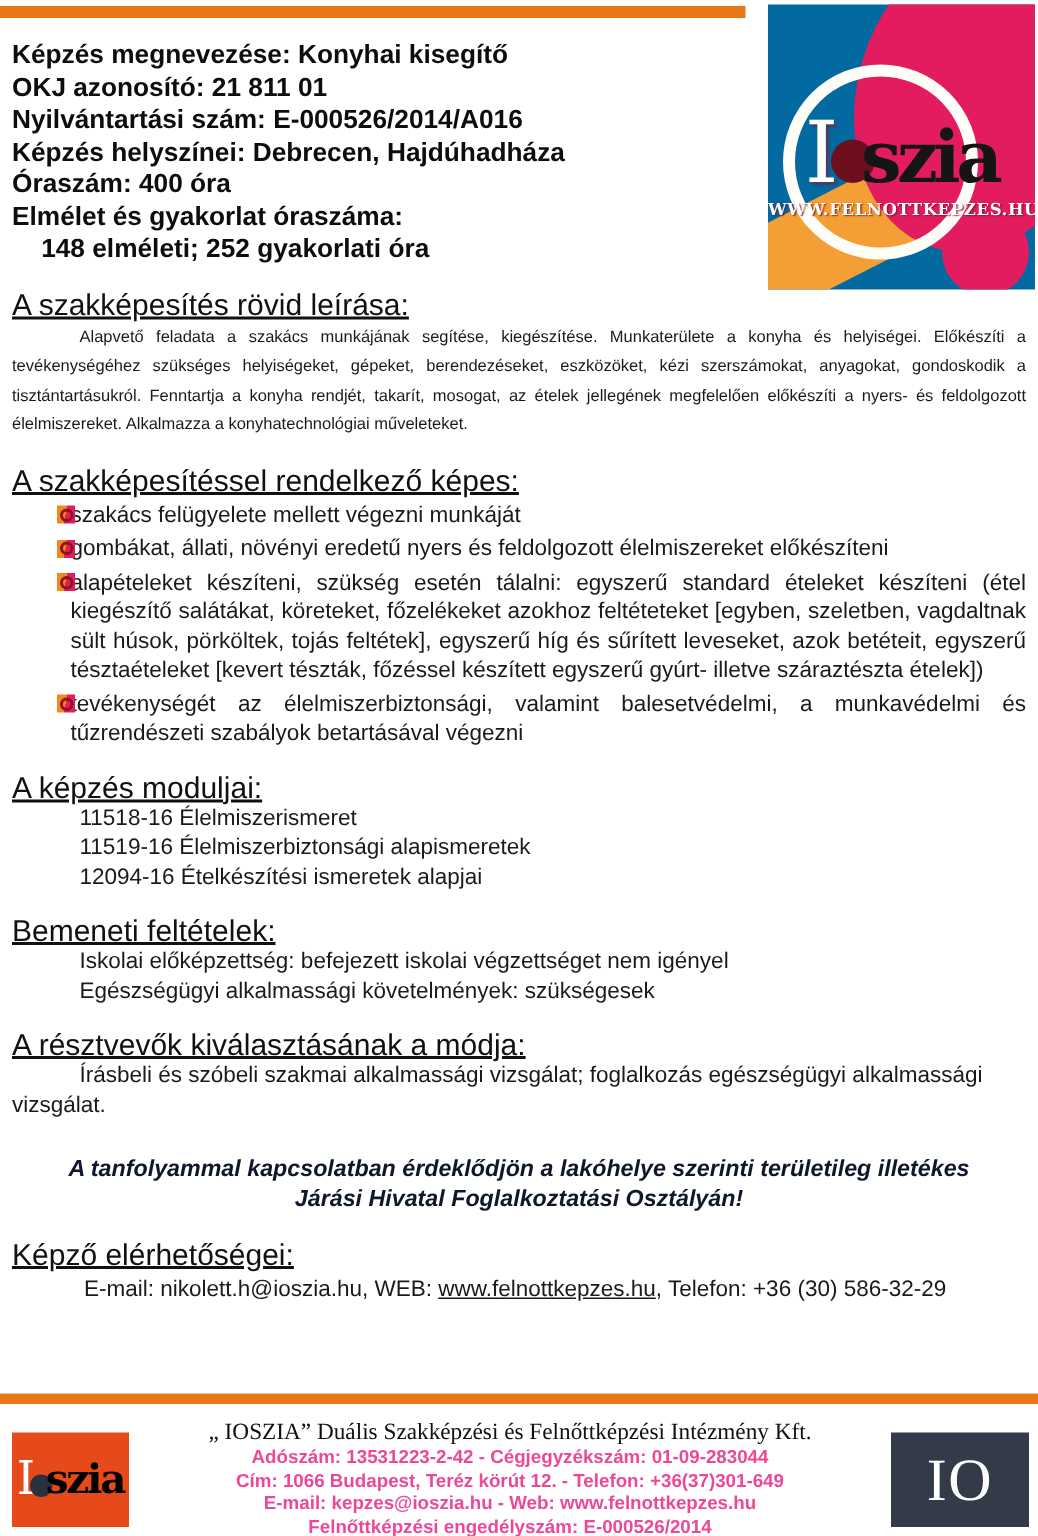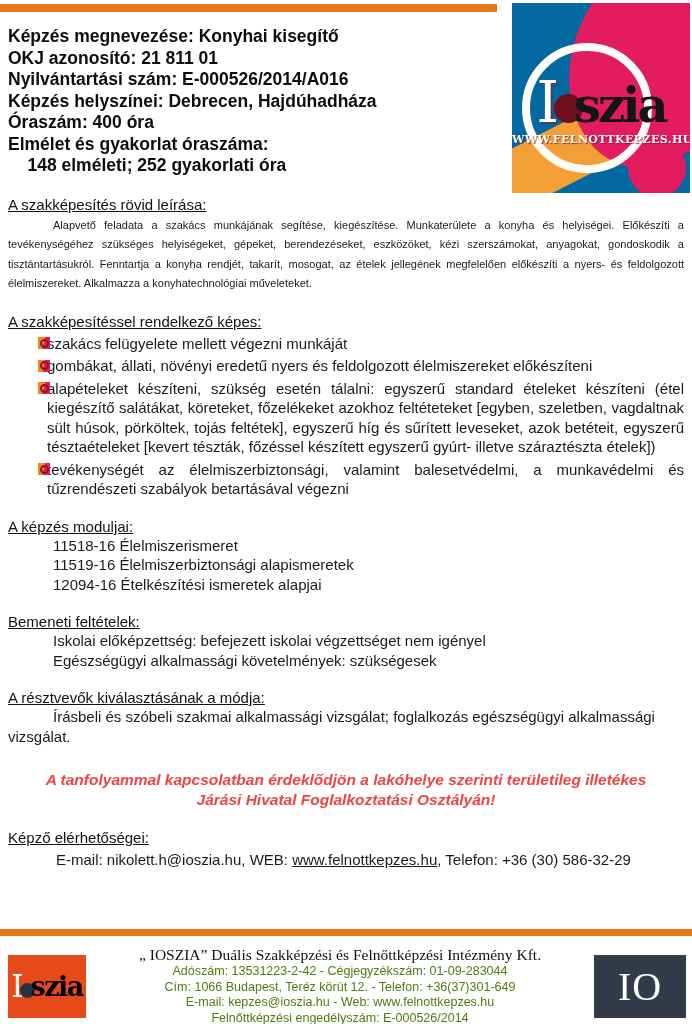--- a/index.html
+++ b/index.html
@@ -35,54 +35,54 @@
   .logo-url { position:absolute; left:0; right:0; top:130px; z-index:5; text-align:center;
           color:#fff; font-family:"DejaVu Serif", serif; font-weight:bold; font-size:11px;
           letter-spacing:0.4px; text-shadow:1px 1px 1px rgba(120,20,30,.8); }
 
   
   .info { margin:14px 0 0 8px; width:500px; }
   .info-line { font-size:17.5px; line-height:21.5px; font-weight:bold; color:#0d0d0d; }
 
   
   .content { margin:0 8px; }
-  h2.sec-head { font-size:15px; line-height:19px; font-weight:normal;
+  h2.sec-head { font-size:20px; line-height:19px; font-weight:normal;
           text-decoration:underline; margin-top:18px; color:#111; }
   .sec-body { font-size:11px; line-height:19.5px; text-align:justify; margin-top:2px; }
   .indent1 { text-indent:45px; }
   ul.cap-list { list-style:none; padding-left:30px; margin-top:3px; }
   ul.cap-list li { position:relative; padding-left:9px; font-size:15px;
           line-height:19.5px; text-align:justify; margin-bottom:3px; }
   .bullet { position:absolute; left:0; top:3.5px; width:12px; height:12px;
           background:linear-gradient(100deg,#F6871C 48%, #E31C5F 48%); }
   .bullet::after { content:""; position:absolute; left:1.5px; top:1.5px; width:5px;
           height:5px; border:2px solid #8C1420; border-radius:50%; }
   .plain-list div { font-size:15px; line-height:19.5px; padding-left:45px; }
   .selection-body { font-size:15px; line-height:19.5px; text-indent:45px; }
 
   .notice { margin:24px 26px 0 26px; text-align:center; font-size:15.5px;
-          line-height:20px; font-weight:bold; font-style:italic; color:#ef4444; }
+          line-height:20px; font-weight:bold; font-style:italic; color:#0f172a; }
 
   .contact-line { font-size:15px; line-height:19.5px; padding-left:48px; margin-top:3px; }
   .weblink { text-decoration:underline; color:#1a1a1a; }
 
   
   footer { position:absolute; left:0; right:0; bottom:0; height:95px; }
   .footer-bar { width:100%; height:7px; background:#E87817; }
   .footer-row { display:flex; align-items:center; padding:10px 6px 0 8px; gap:6px; }
   .flogo { width:78px; height:63px; background:#E6491A; display:flex; align-items:center;
           justify-content:center; font-family:"DejaVu Serif", serif; flex:0 0 auto; }
   .flogo .fi { color:#fff; font-size:31px; }
   .flogo .fo { width:15px; height:15px; background:#2A3240; border-radius:50%;
           margin:8px -5px 0 -3px; }
   .flogo .fszia { color:#000; font-size:27px; font-weight:bold; letter-spacing:-1.5px; }
   .footer-center { flex:1 1 auto; text-align:center; }
   .footer-title { font-family:"Liberation Serif", serif; font-size:15.5px;
           line-height:18px; color:#111; }
-  .footer-line { font-size:12.5px; line-height:15.5px; color:#4d7c0f; }
+  .footer-line { font-size:12.5px; line-height:15.5px; color:#ec4899;font-weight:bold; }
   .flogo-right { width:92px; height:63px; background:#333B49; color:#fff; display:flex;
           align-items:center; justify-content:center; flex:0 0 auto;
           font-family:"Liberation Serif", serif; font-size:40px; letter-spacing:1px; }
 </style>
 </head>
 <body>
 
 <div class="page">
 
   <div class="orange-rule"></div>

